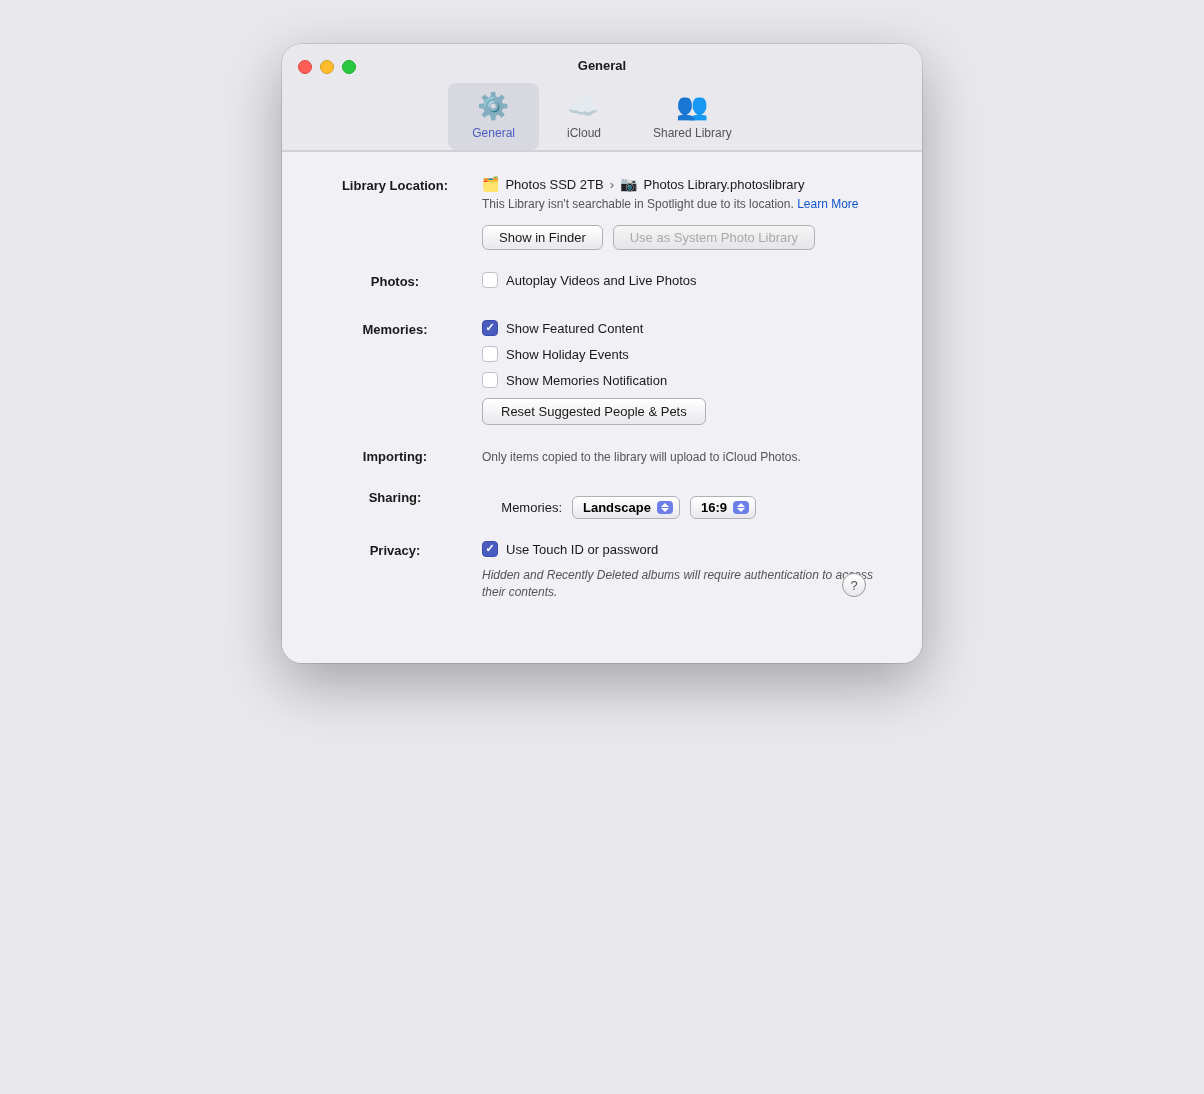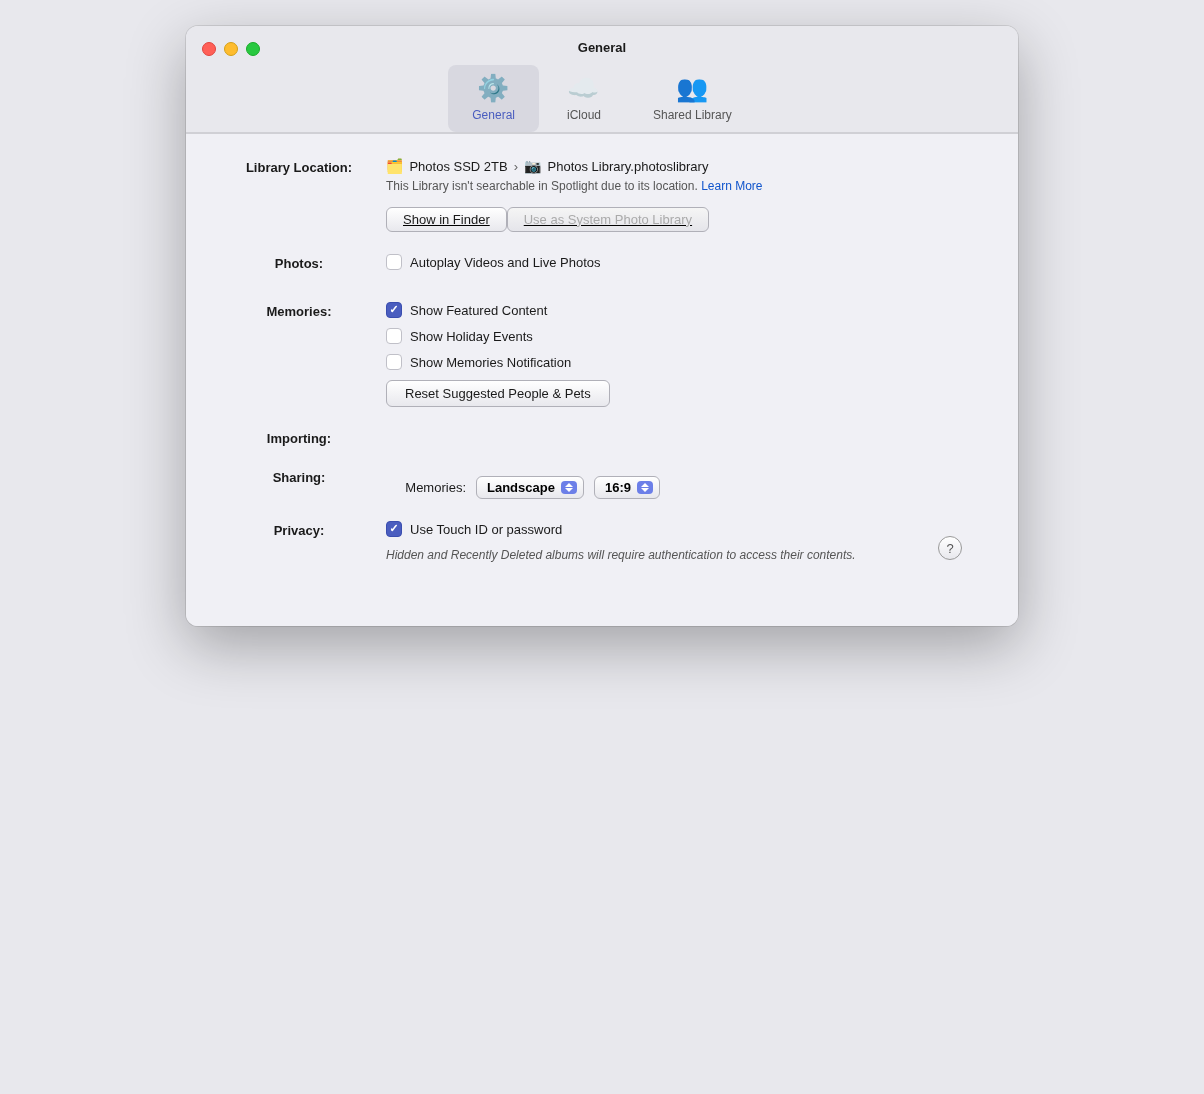--- a/index.html
+++ b/index.html
@@ -7,24 +7,24 @@
       font-family: -apple-system, BlinkMacSystemFont, "SF Pro Text", "Helvetica Neue", sans-serif;
       background: #e8e8ed;
       width: 1204px;
       min-height: 1094px;
       display: flex;
       justify-content: center;
       align-items: flex-start;
       padding: 0;
     }
     .window {
-      width: 832px;
-      margin: 26px auto;
+      width: 640px;
+      margin: 44px auto;
       background: #f0f0f5;
-      border-radius: 12px;
+      border-radius: 20px;
       box-shadow: 0 20px 60px rgba(0,0,0,0.3), 0 0 0 1px rgba(0,0,0,0.1);
       overflow: hidden;
     }
     .titlebar {
       background: #e8e8ed;
       padding: 14px 16px 0 16px;
       display: flex;
       flex-direction: column;
       align-items: center;
       border-bottom: 1px solid #d0d0d5;
@@ -122,22 +122,21 @@
       color: #555;
       margin-bottom: 12px;
       line-height: 1.4;
     }
     .learn-more {
       color: #1155cc;
       cursor: pointer;
     }
     .buttons-row {
       display: flex;
-      gap: 0;
-      text-decoration: underline;
+      gap: 10px;
     }
     .btn {
       padding: 4px 16px;
       border-radius: 6px;
       font-size: 13px;
       cursor: pointer;
       border: 1px solid #b0b0b8;
       background: linear-gradient(to bottom, #ffffff, #e8e8ed);
       color: #1a1a1a;
       white-space: nowrap;
@@ -365,20 +364,21 @@
         </div>
         <div class="memories-buttons">
           <button class="memories-btn">Reset Suggested People &amp; Pets</button>
         </div>
       </div>
     </div>
 
     <div class="section">
       <div class="section-label">Importing:</div>
       <div class="section-content">
+        <div class="import-note">Only items copied to the library will upload to iCloud Photos.</div>
       </div>
     </div>
 
     <div class="section">
       <div class="section-label">Sharing:</div>
       <div class="section-content">
         <div class="sharing-memories-row">
           <span class="sharing-memories-label">Memories:</span>
           <div class="select-box">
             <span>Landscape</span>

